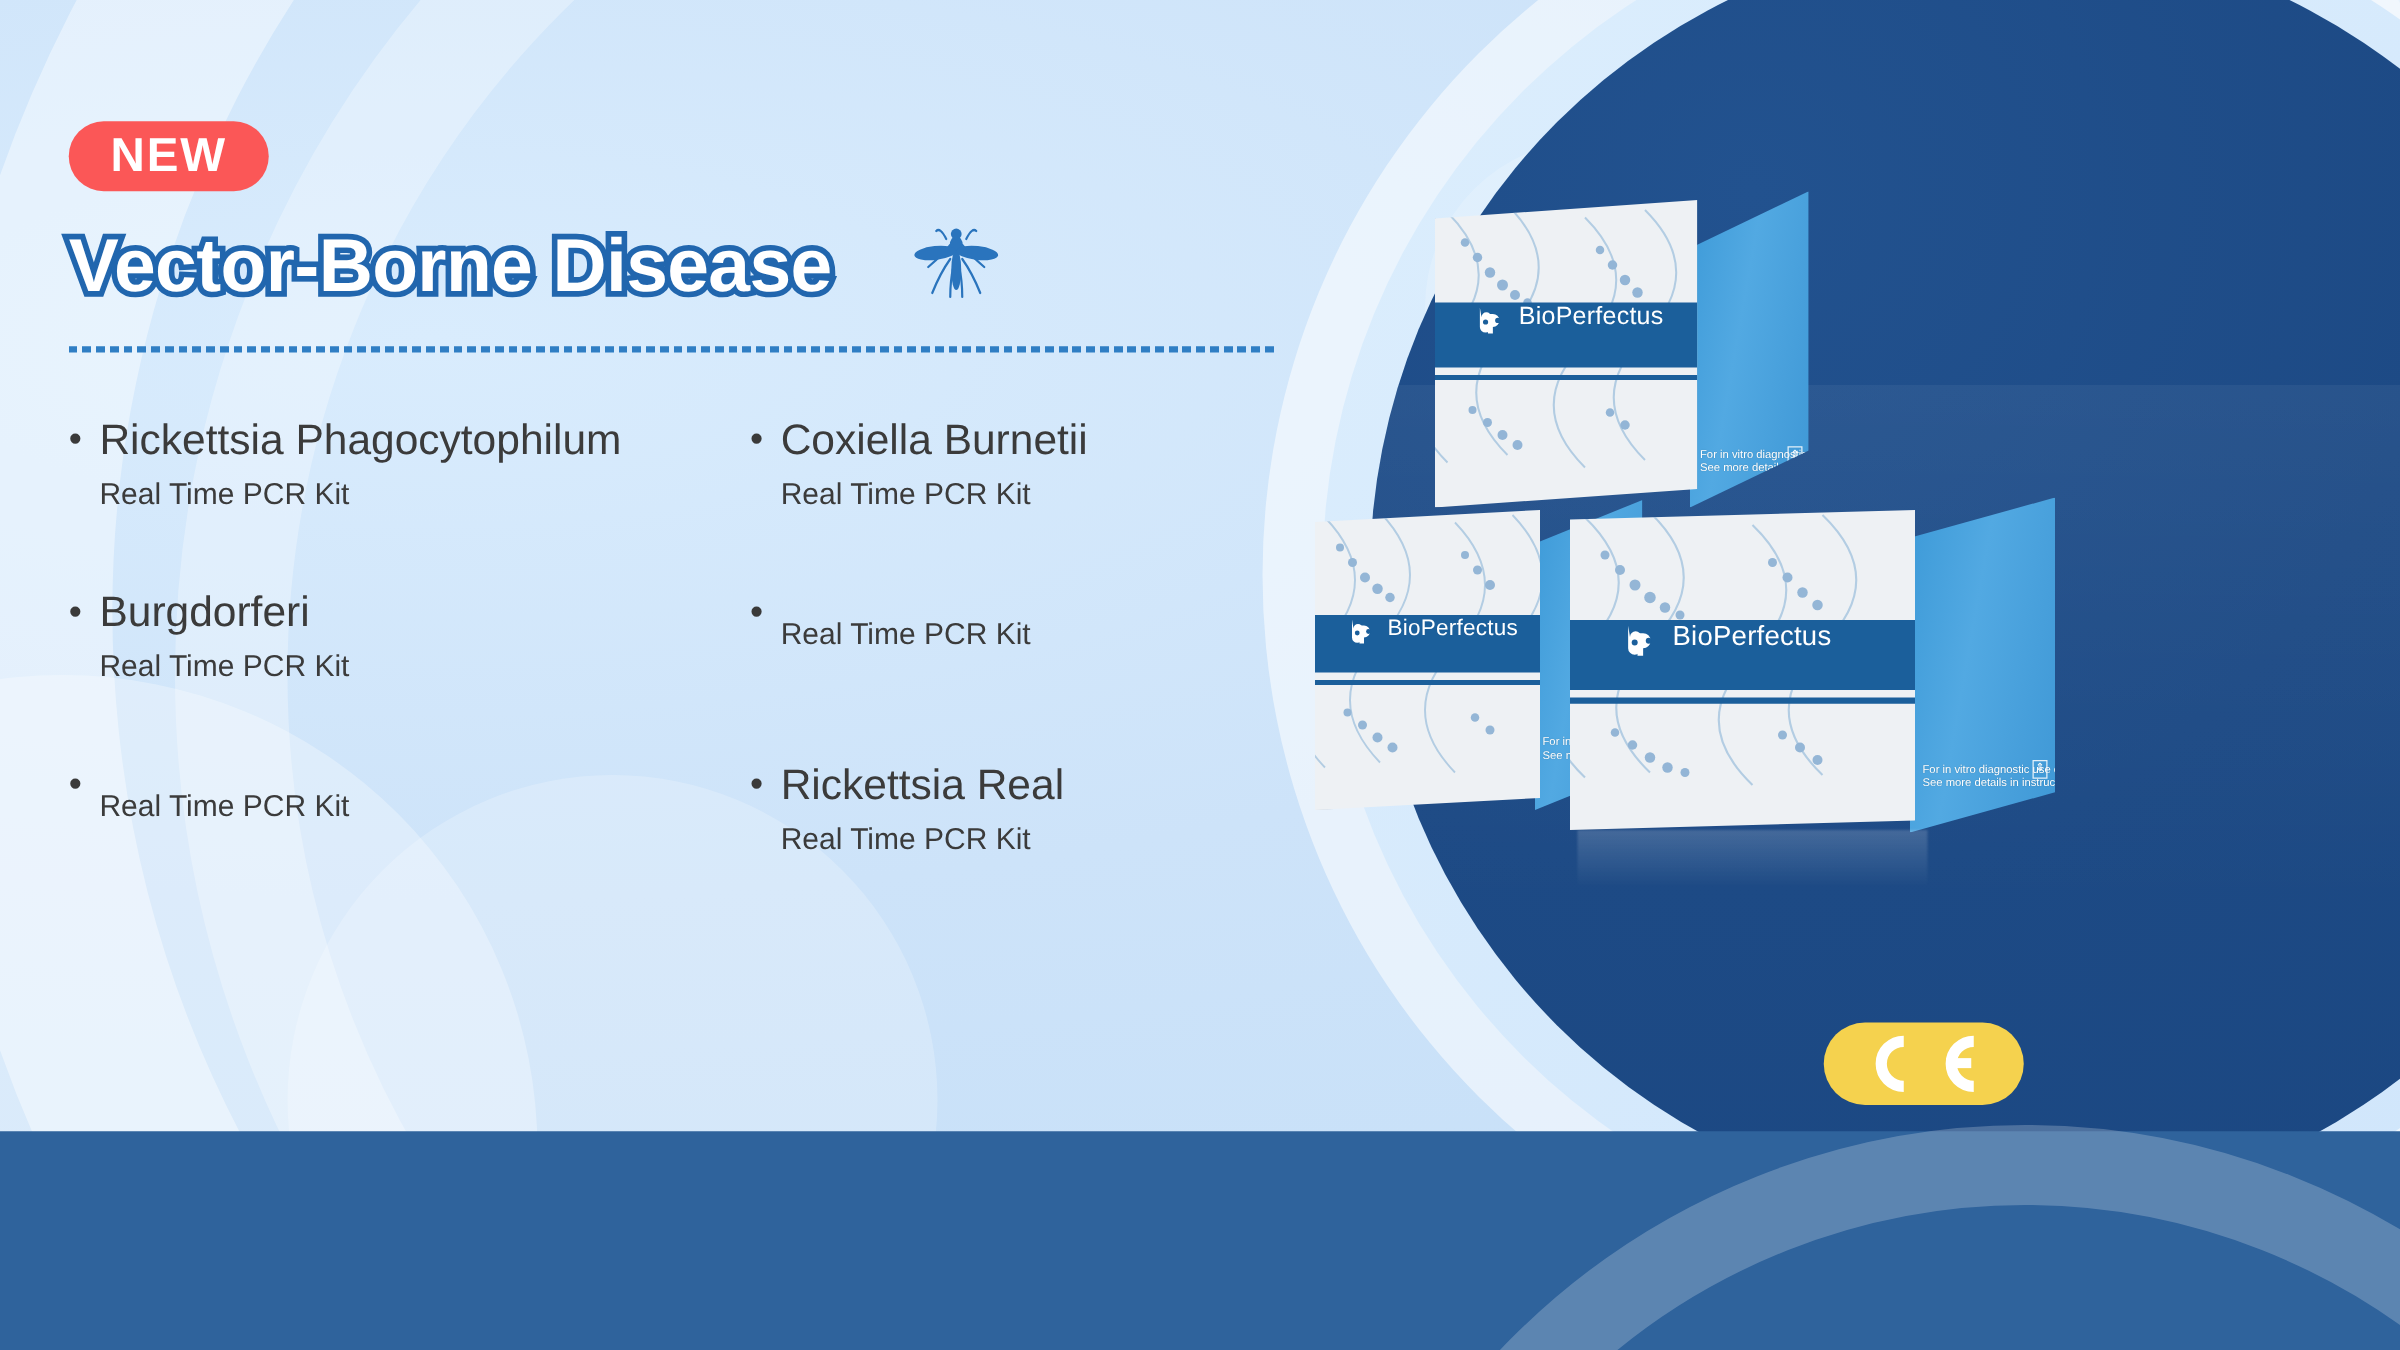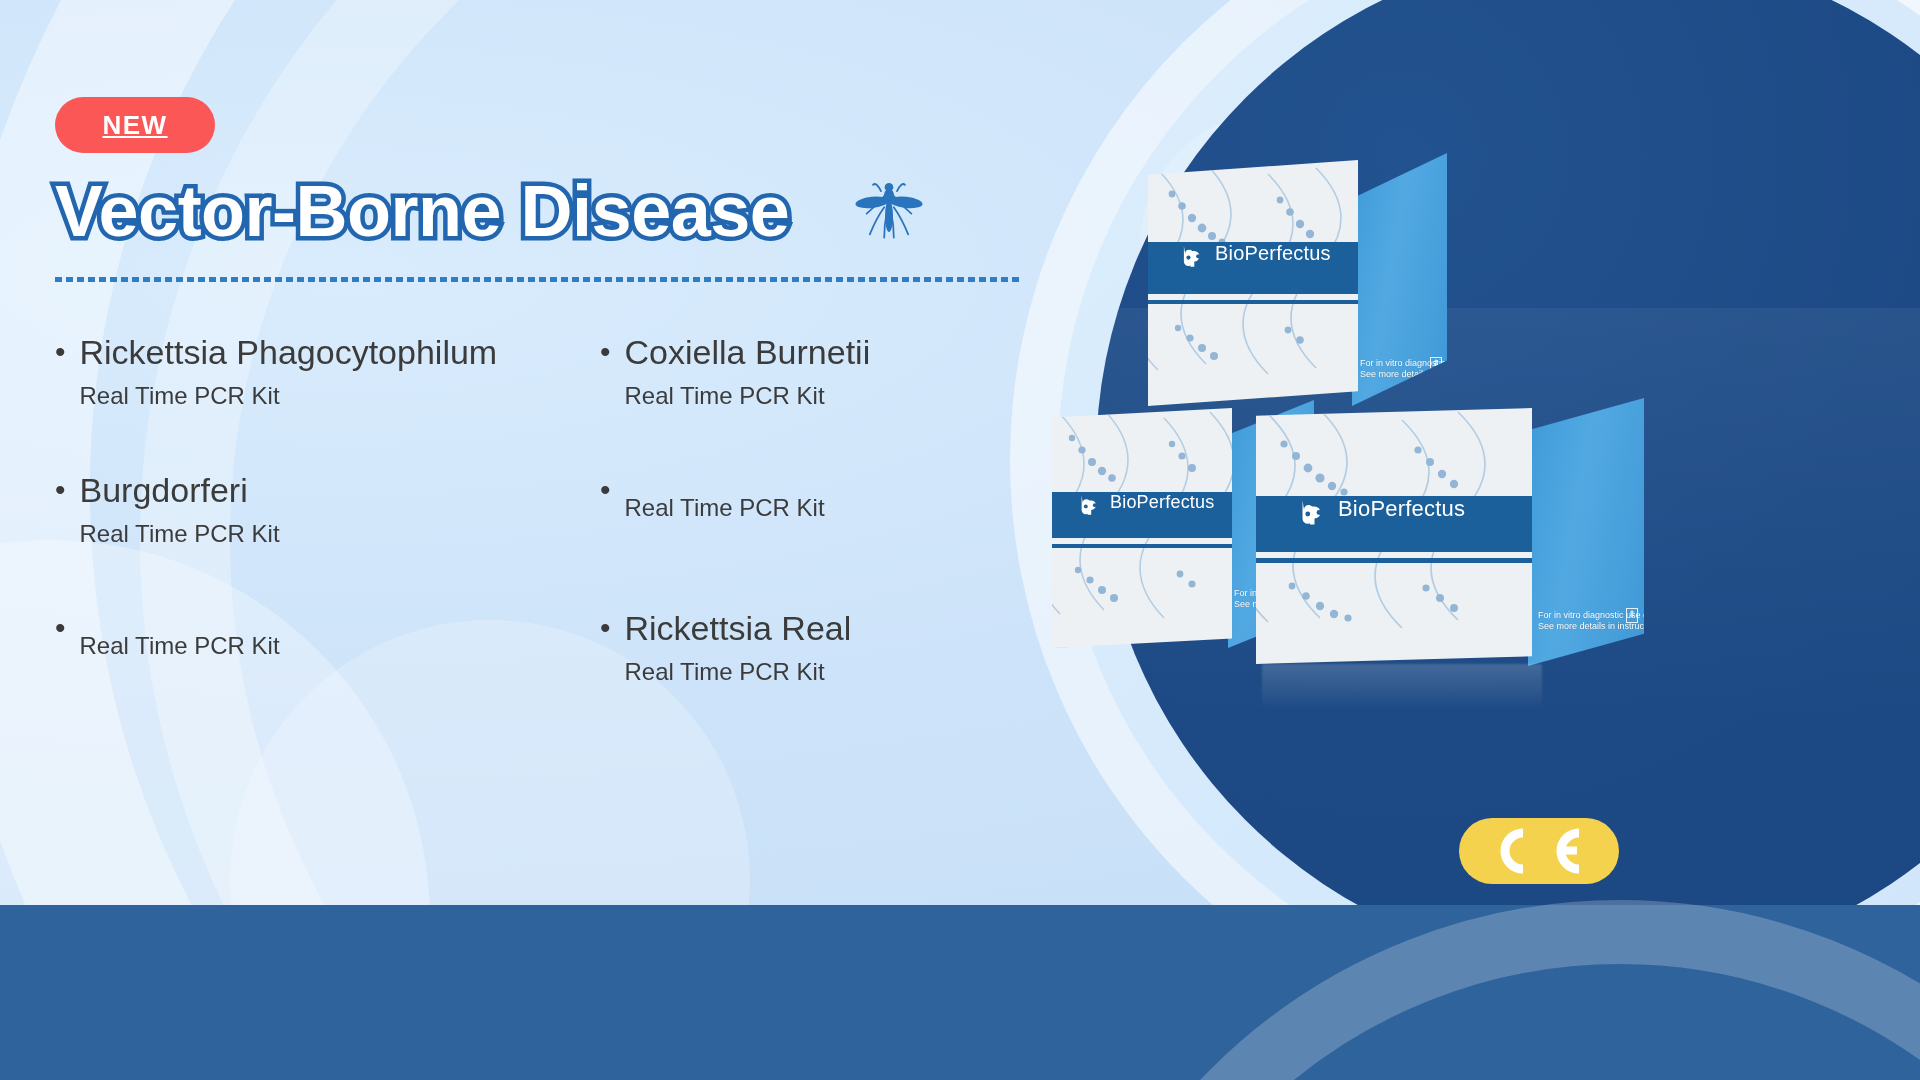--- a/index.html
+++ b/index.html
@@ -113,29 +113,29 @@
   
   .content{ position:absolute; left:0; top:0; width:1100px; height:905px; }
 
   .new-badge{
     position:absolute; left:55px; top:97px;
     width:160px; height:56px;
     background:#fb5757;
     border-radius:28px;
     display:flex; align-items:center; justify-content:center;
     color:#ffffff;
-    font-size:26px; font-weight:bold; letter-spacing:1.5px;text-decoration:underline;
+    font-size:38px; font-weight:bold; letter-spacing:1.5px;
   }
 
   .title-row{
     position:absolute; left:55px; top:172px;
     display:flex; align-items:center; gap:60px;
   }
   .main-title{
-    font-size:72px;
+    font-size:60px;
     font-weight:bold;
     letter-spacing:-0.5px;
     color:#ffffff;
     -webkit-text-stroke:9px #2166ae;
     paint-order:stroke fill;
     white-space:nowrap;
     line-height:1.05;
   }
   .mosquito{ width:80px; height:80px; flex:0 0 auto; }
 

